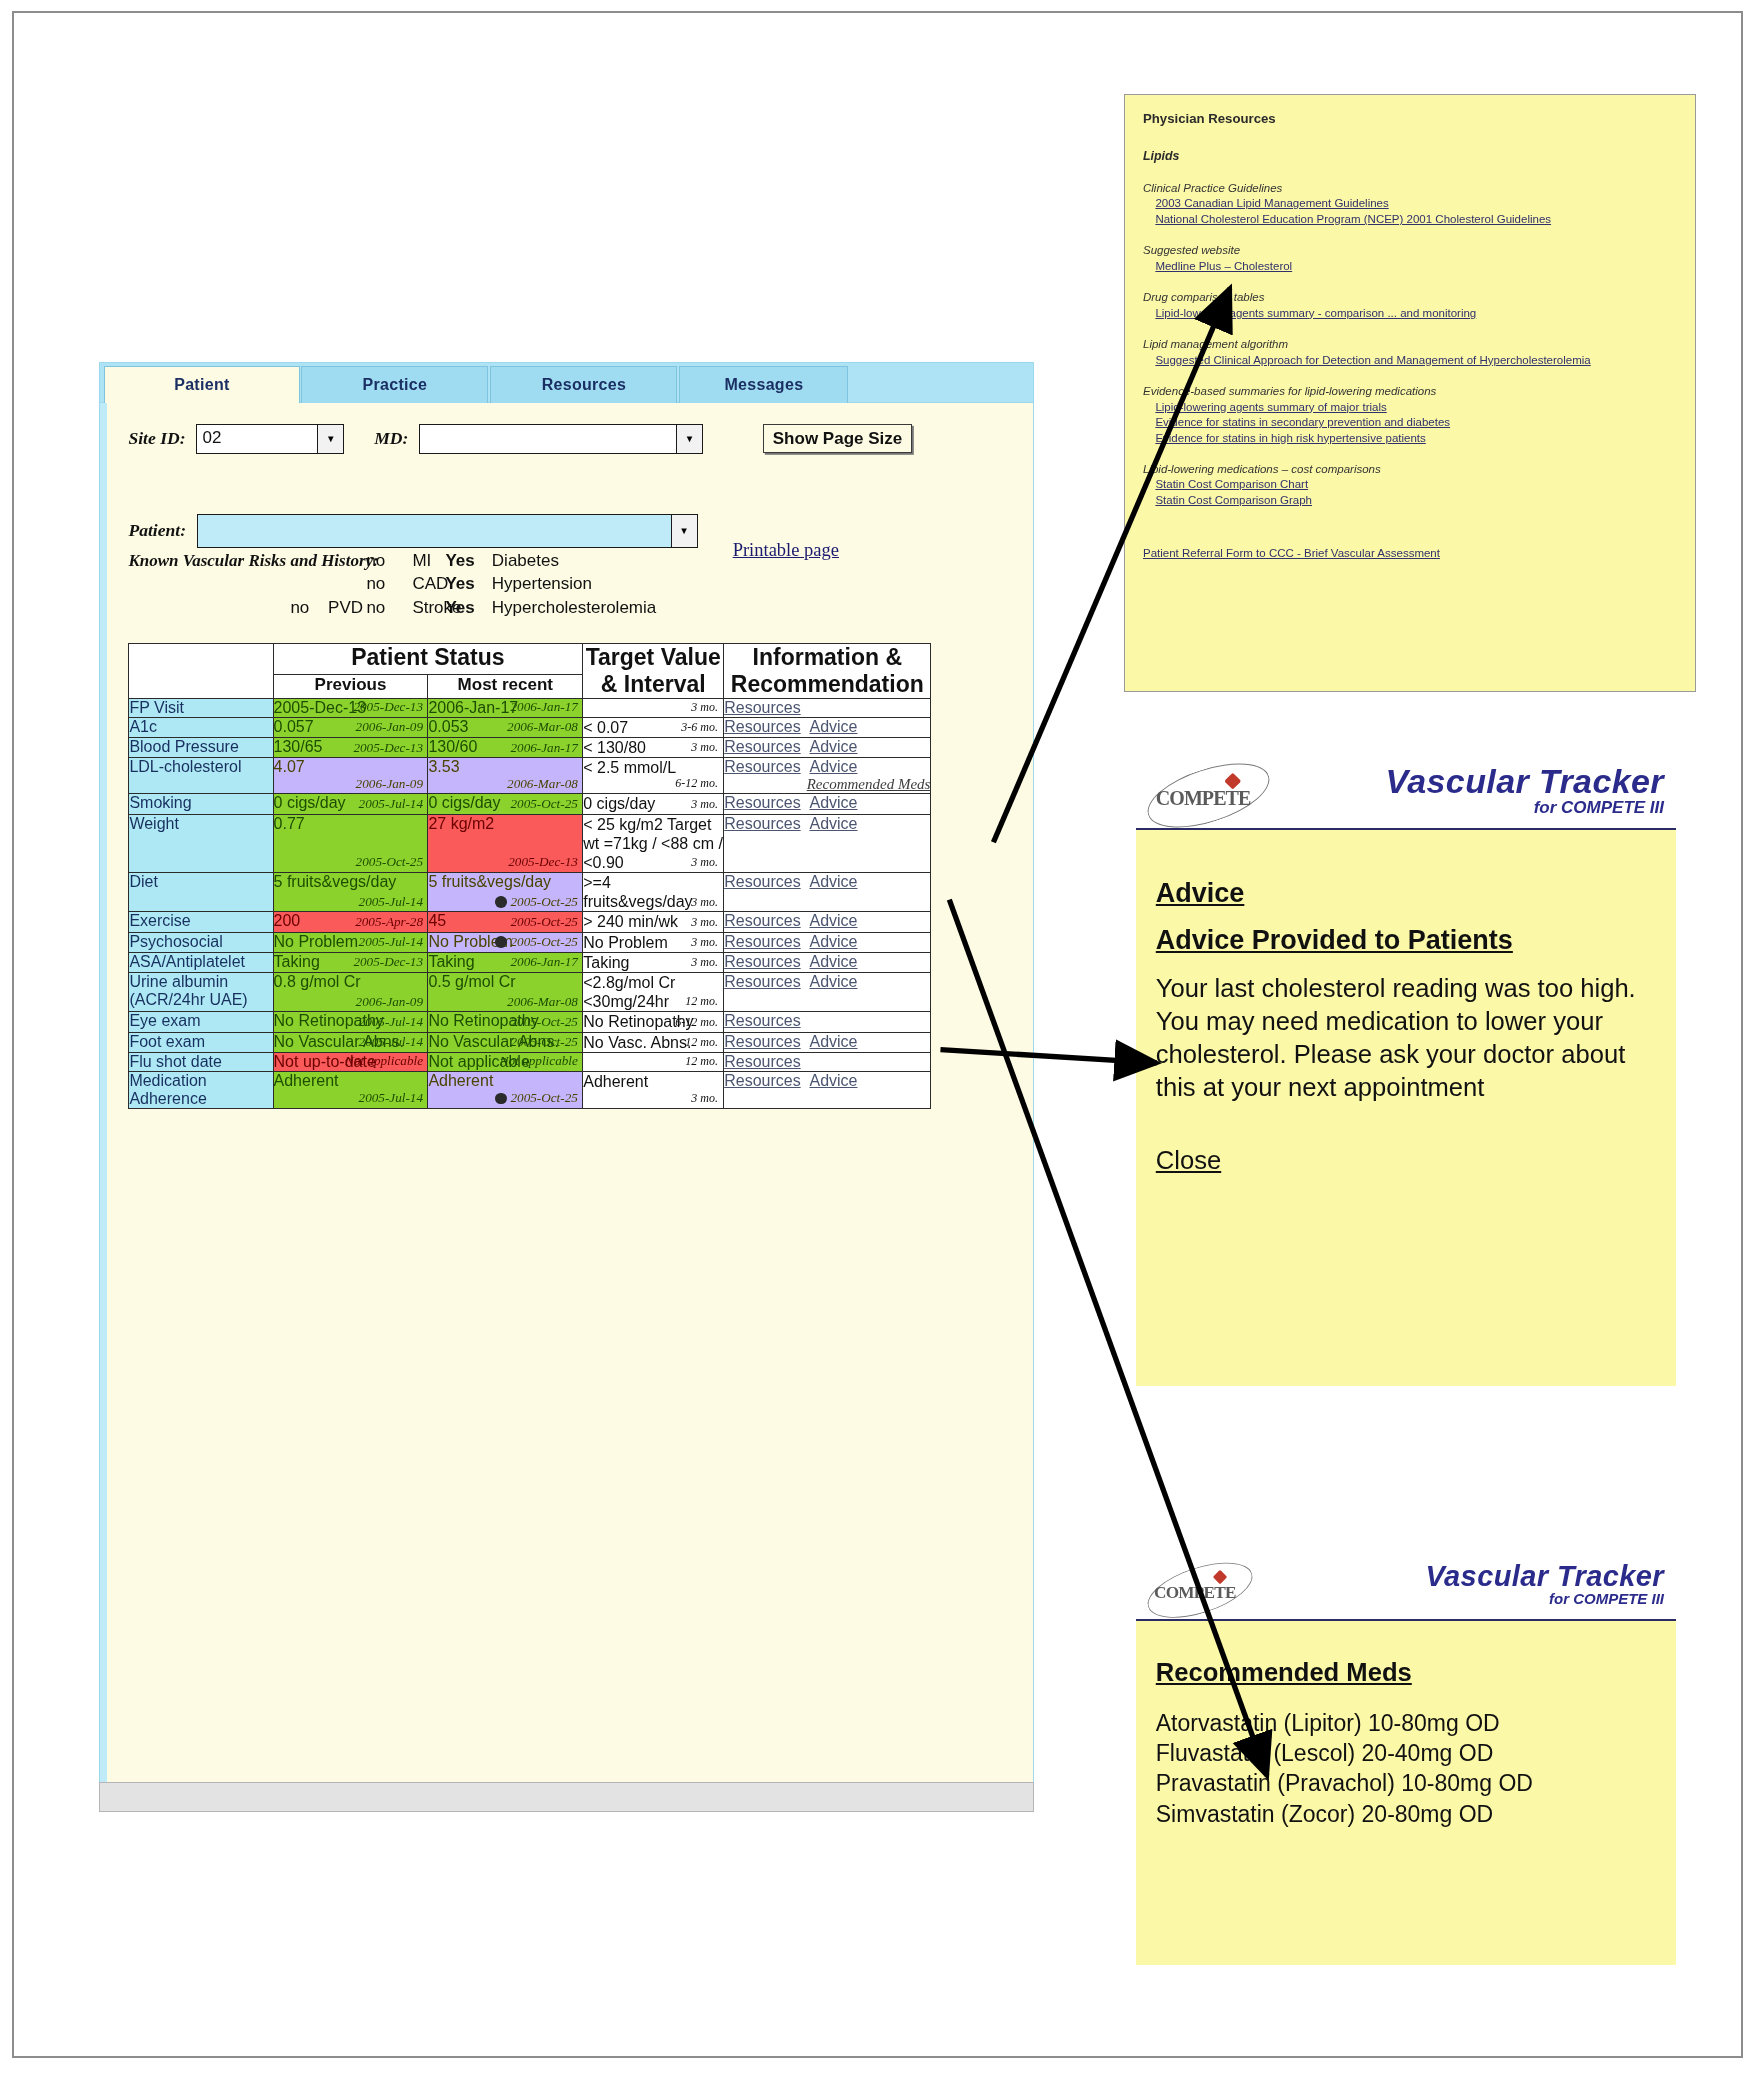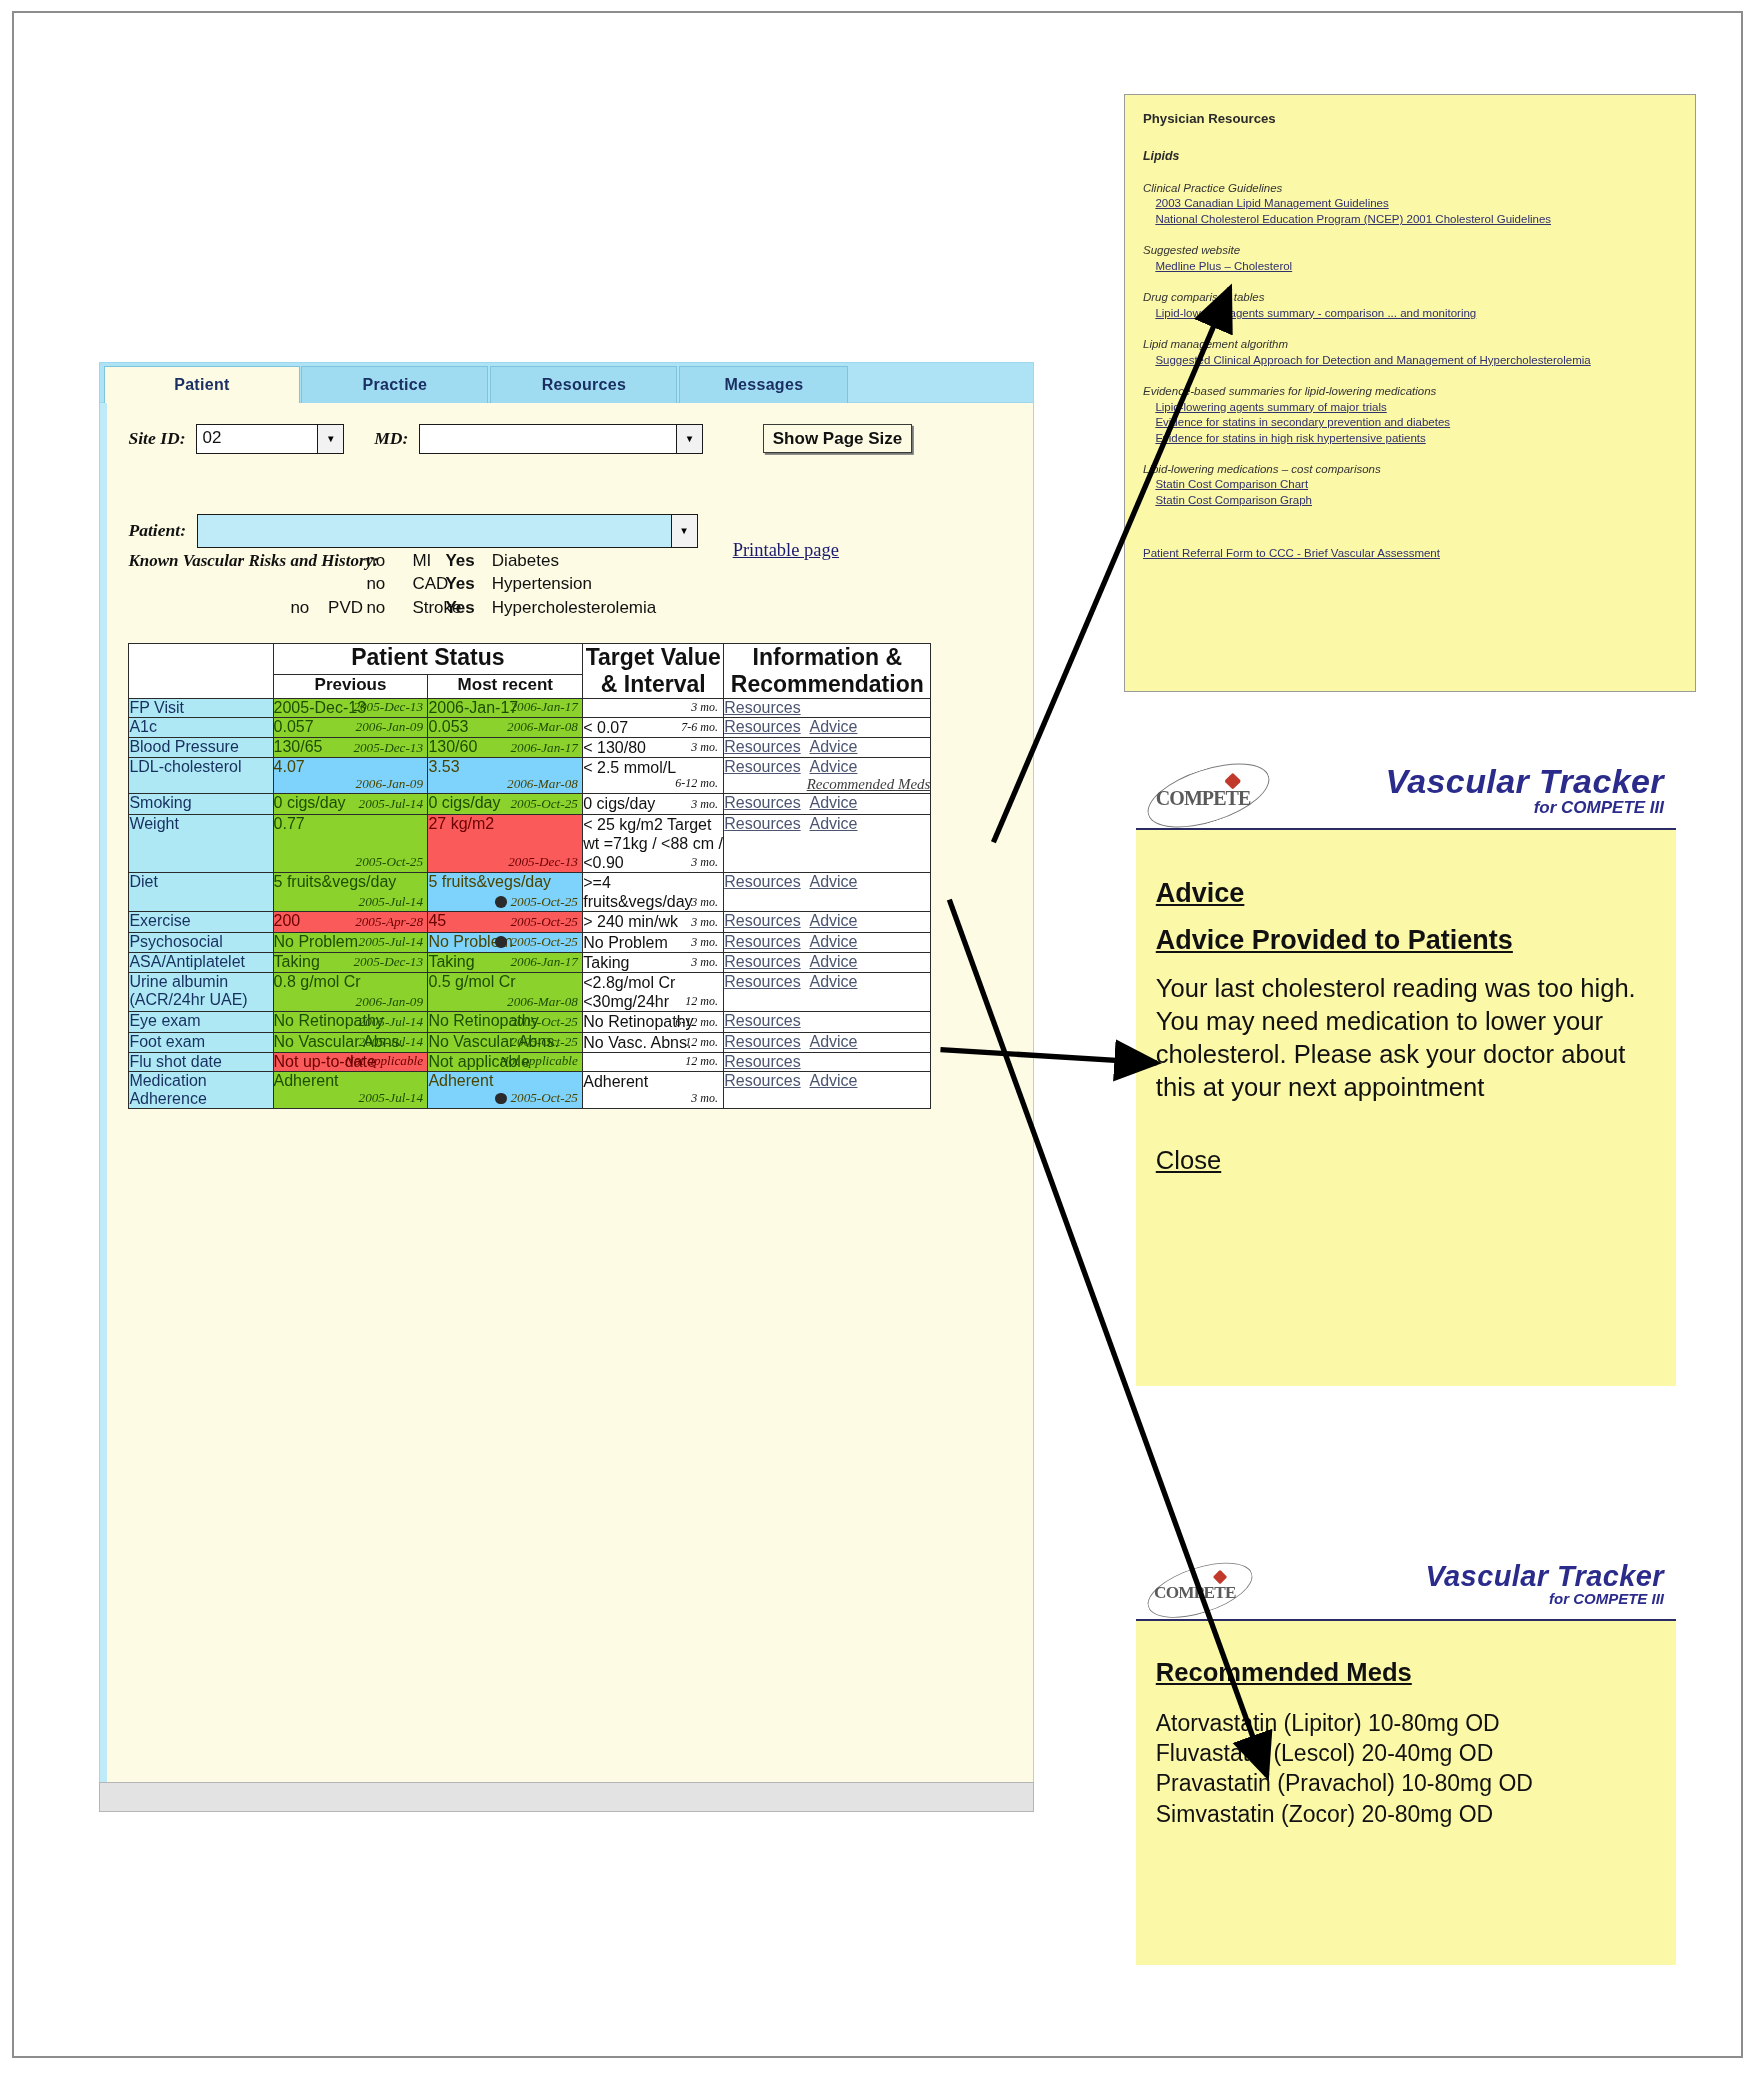--- a/index.html
+++ b/index.html
@@ -43,21 +43,21 @@
            font-family:"Liberation Sans",sans-serif;}
   table.vt th,table.vt td{border:0.9px solid #2b2b2b;padding:0;vertical-align:top;}
   .hcell{background:#fff;text-align:center;font-size:23px;font-weight:bold;color:#111;padding:3.5px 1.8px;}
   .hsub{background:#fff;text-align:center;font-size:17px;font-weight:bold;color:#111;padding:2.6px 1.8px;}
   .rowlabel{background:#aee8f5;color:#18305e;font-size:16px;padding:3.5px 4.4px;line-height:1.12;}
   .statcell{position:relative;font-size:16px;line-height:1.15;padding:3.5px 4.4px 17.6px 4.4px;}
   .statcell .v{display:block;}
   .statcell .d{position:absolute;right:4.4px;bottom:2.6px;font-size:13.2px;font-style:italic;font-family:"Liberation Serif",serif;white-space:nowrap;}
   .statcell .d .sm{display:inline-block;width:11.5px;height:11.5px;border-radius:50%;background:#2b2b2b;margin-right:3.5px;vertical-align:-1.8px;}
   .g{background:#8cd22d;color:#1d4d00;}
-  .y{background:#7dd3fc;color:#4a4400;}
+  .y{background:#c4b5fd;color:#4a4400;}
   .r{background:#fa5a5a;color:#6b0000;}
   .targetcell{position:relative;background:#fff;font-size:16px;line-height:1.2;padding:3.5px 4.4px 17.6px 4.4px;color:#111;}
   .targetcell .iv{position:absolute;right:5.3px;bottom:2.6px;font-size:12px;font-style:italic;font-family:"Liberation Serif",serif;}
   .infocell{background:#fff;padding:4.4px 5.3px;font-size:16px;white-space:nowrap;}
   .infocell a{color:#4b5570;text-decoration:underline;margin-right:8.8px;cursor:pointer;}
   .infocell .rm{display:block;color:#3c3c3c;font-style:italic;font-family:"Liberation Serif",serif;text-decoration:underline;font-size:15px;text-align:right;}
 
   .scrollbar{position:absolute;left:85px;top:1769px;width:935px;height:30px;background:#e3e3e3;border:0.9px solid #b5b5b5;box-sizing:border-box;}
 
   
@@ -202,21 +202,21 @@
             <tr>
               <td class="rowlabel">A1c</td>
               <td class="statcell g">
                 <span class="v">0.057</span>
                 <span class="d">2006-Jan-09</span>
               </td>
               <td class="statcell g">
                 <span class="v">0.053</span>
                 <span class="d">2006-Mar-08</span>
               </td>
-              <td class="targetcell"><span>&lt; 0.07</span><span class="iv">7-6 mo.</span></td>
+              <td class="targetcell"><span>&lt; 0.07</span><span class="iv">3-6 mo.</span></td>
               <td class="infocell"><a>Resources</a><a>Advice</a></td>
             </tr>
             <tr>
               <td class="rowlabel">Blood Pressure</td>
               <td class="statcell g">
                 <span class="v">130/65</span>
                 <span class="d">2005-Dec-13</span>
               </td>
               <td class="statcell g">
                 <span class="v">130/60</span>

